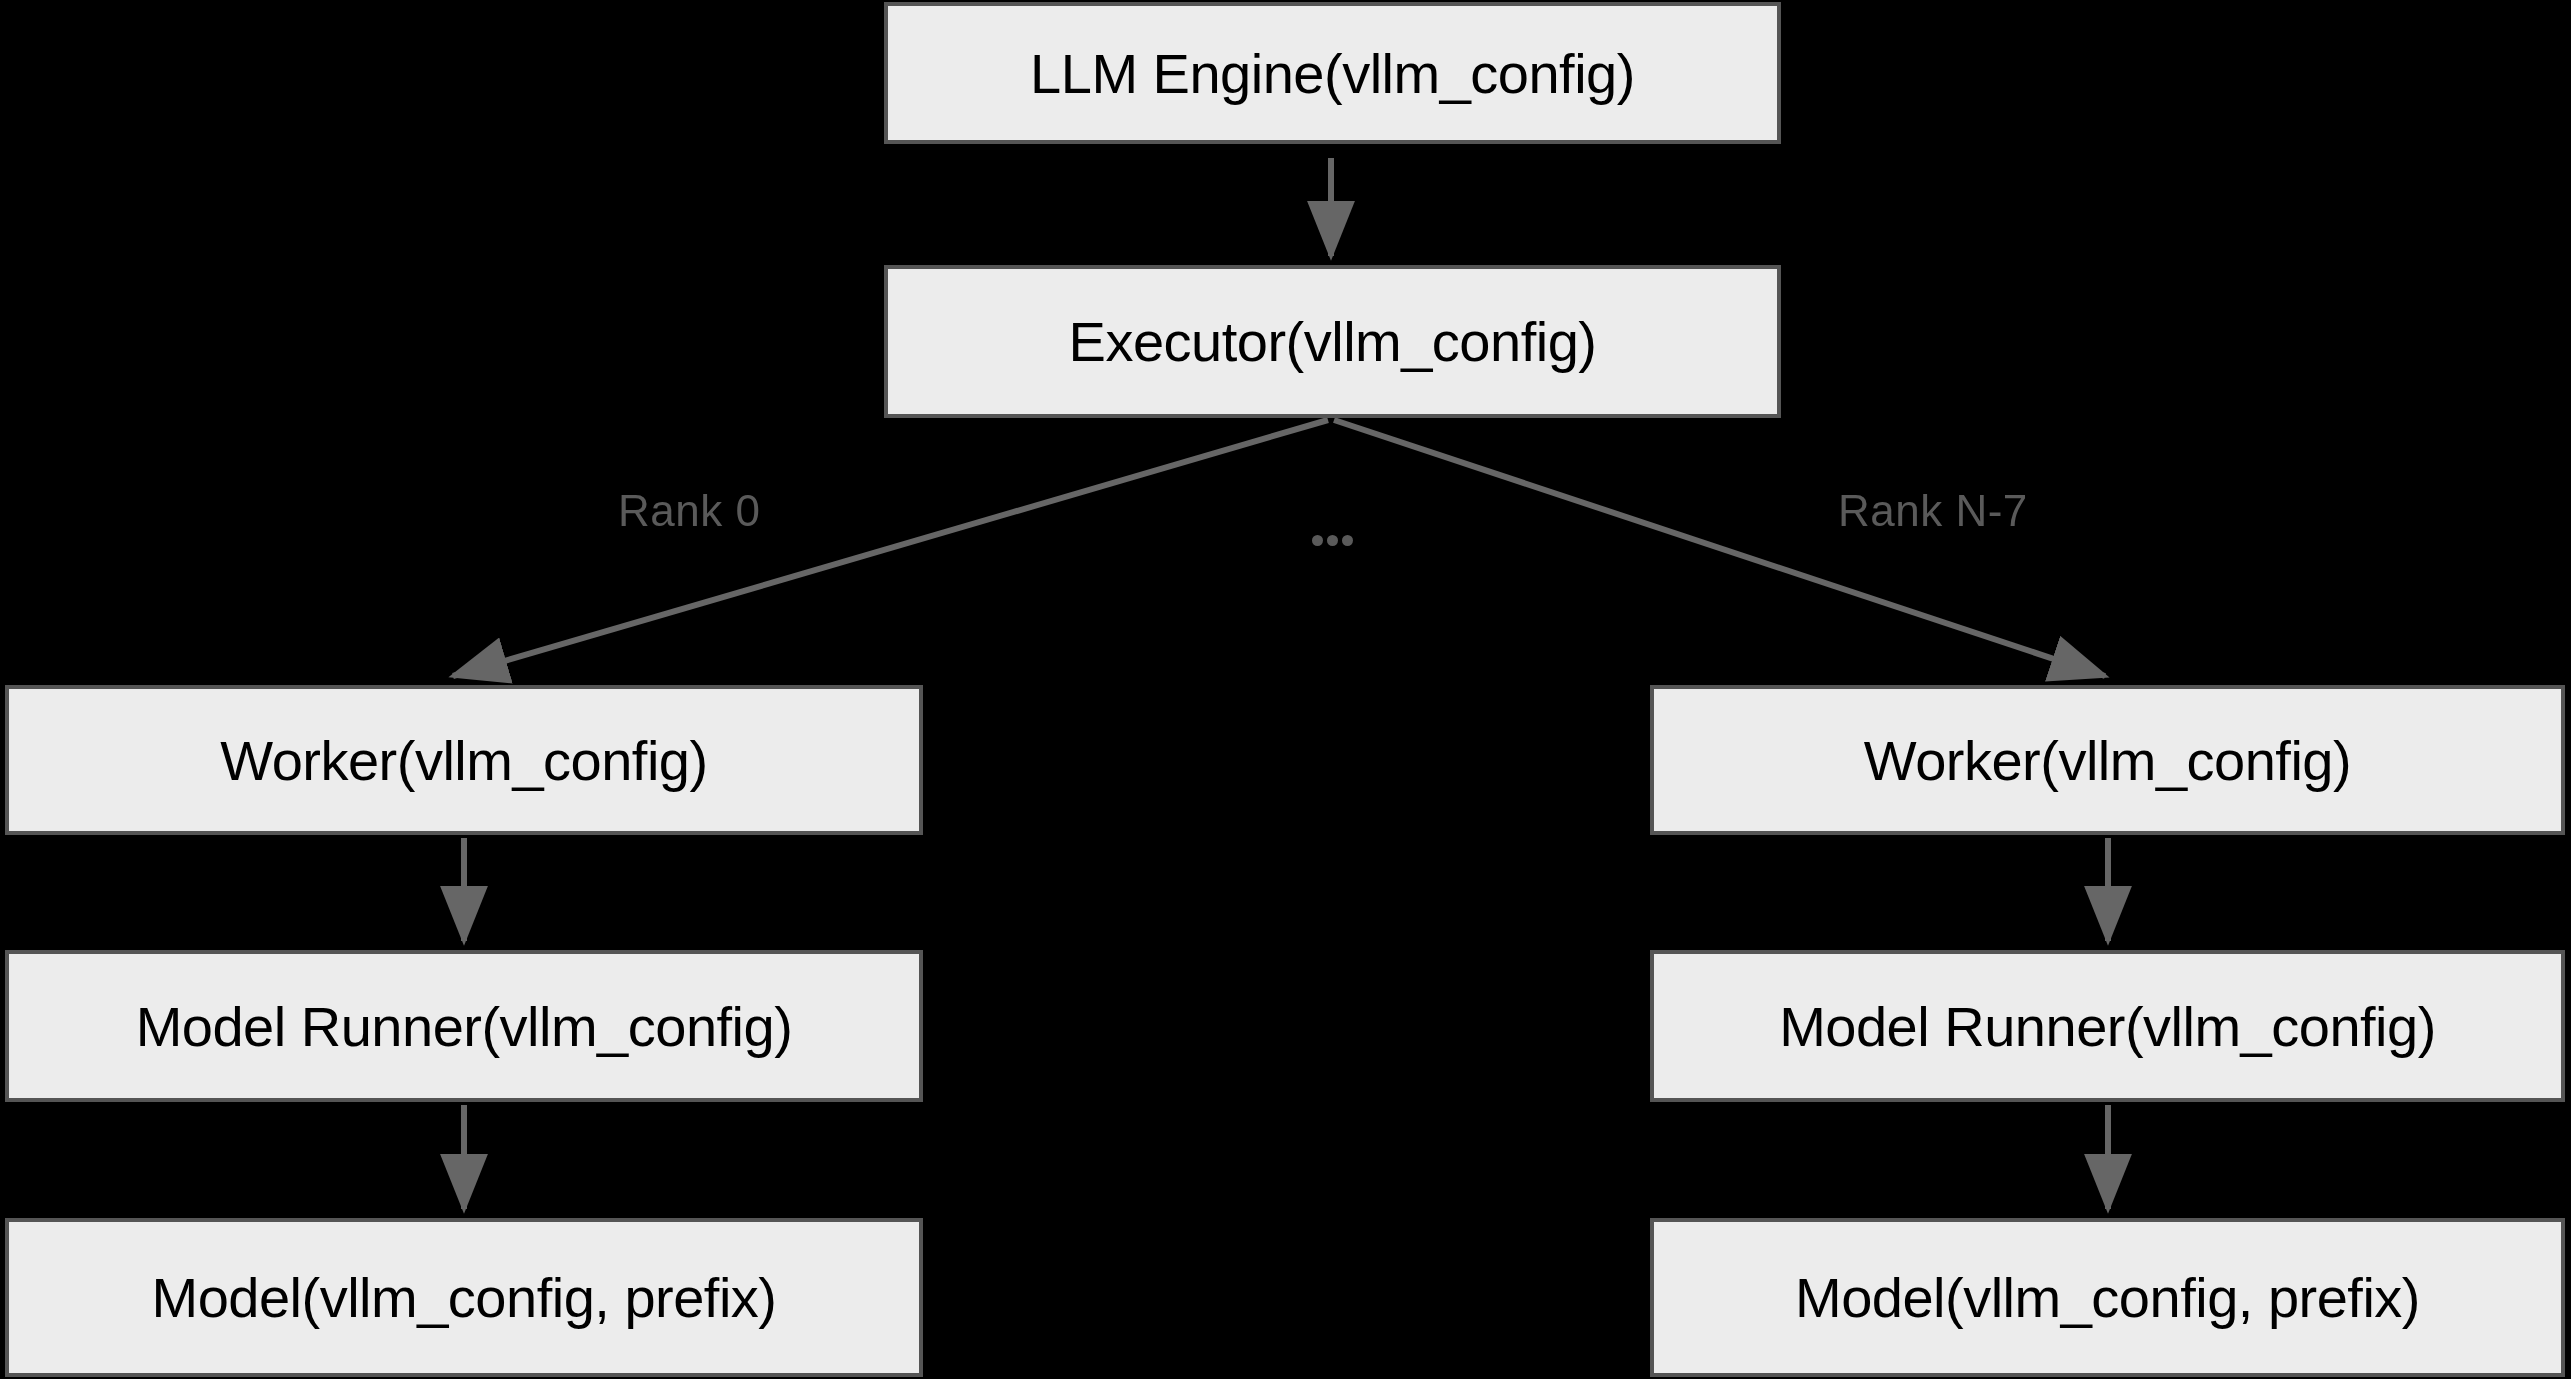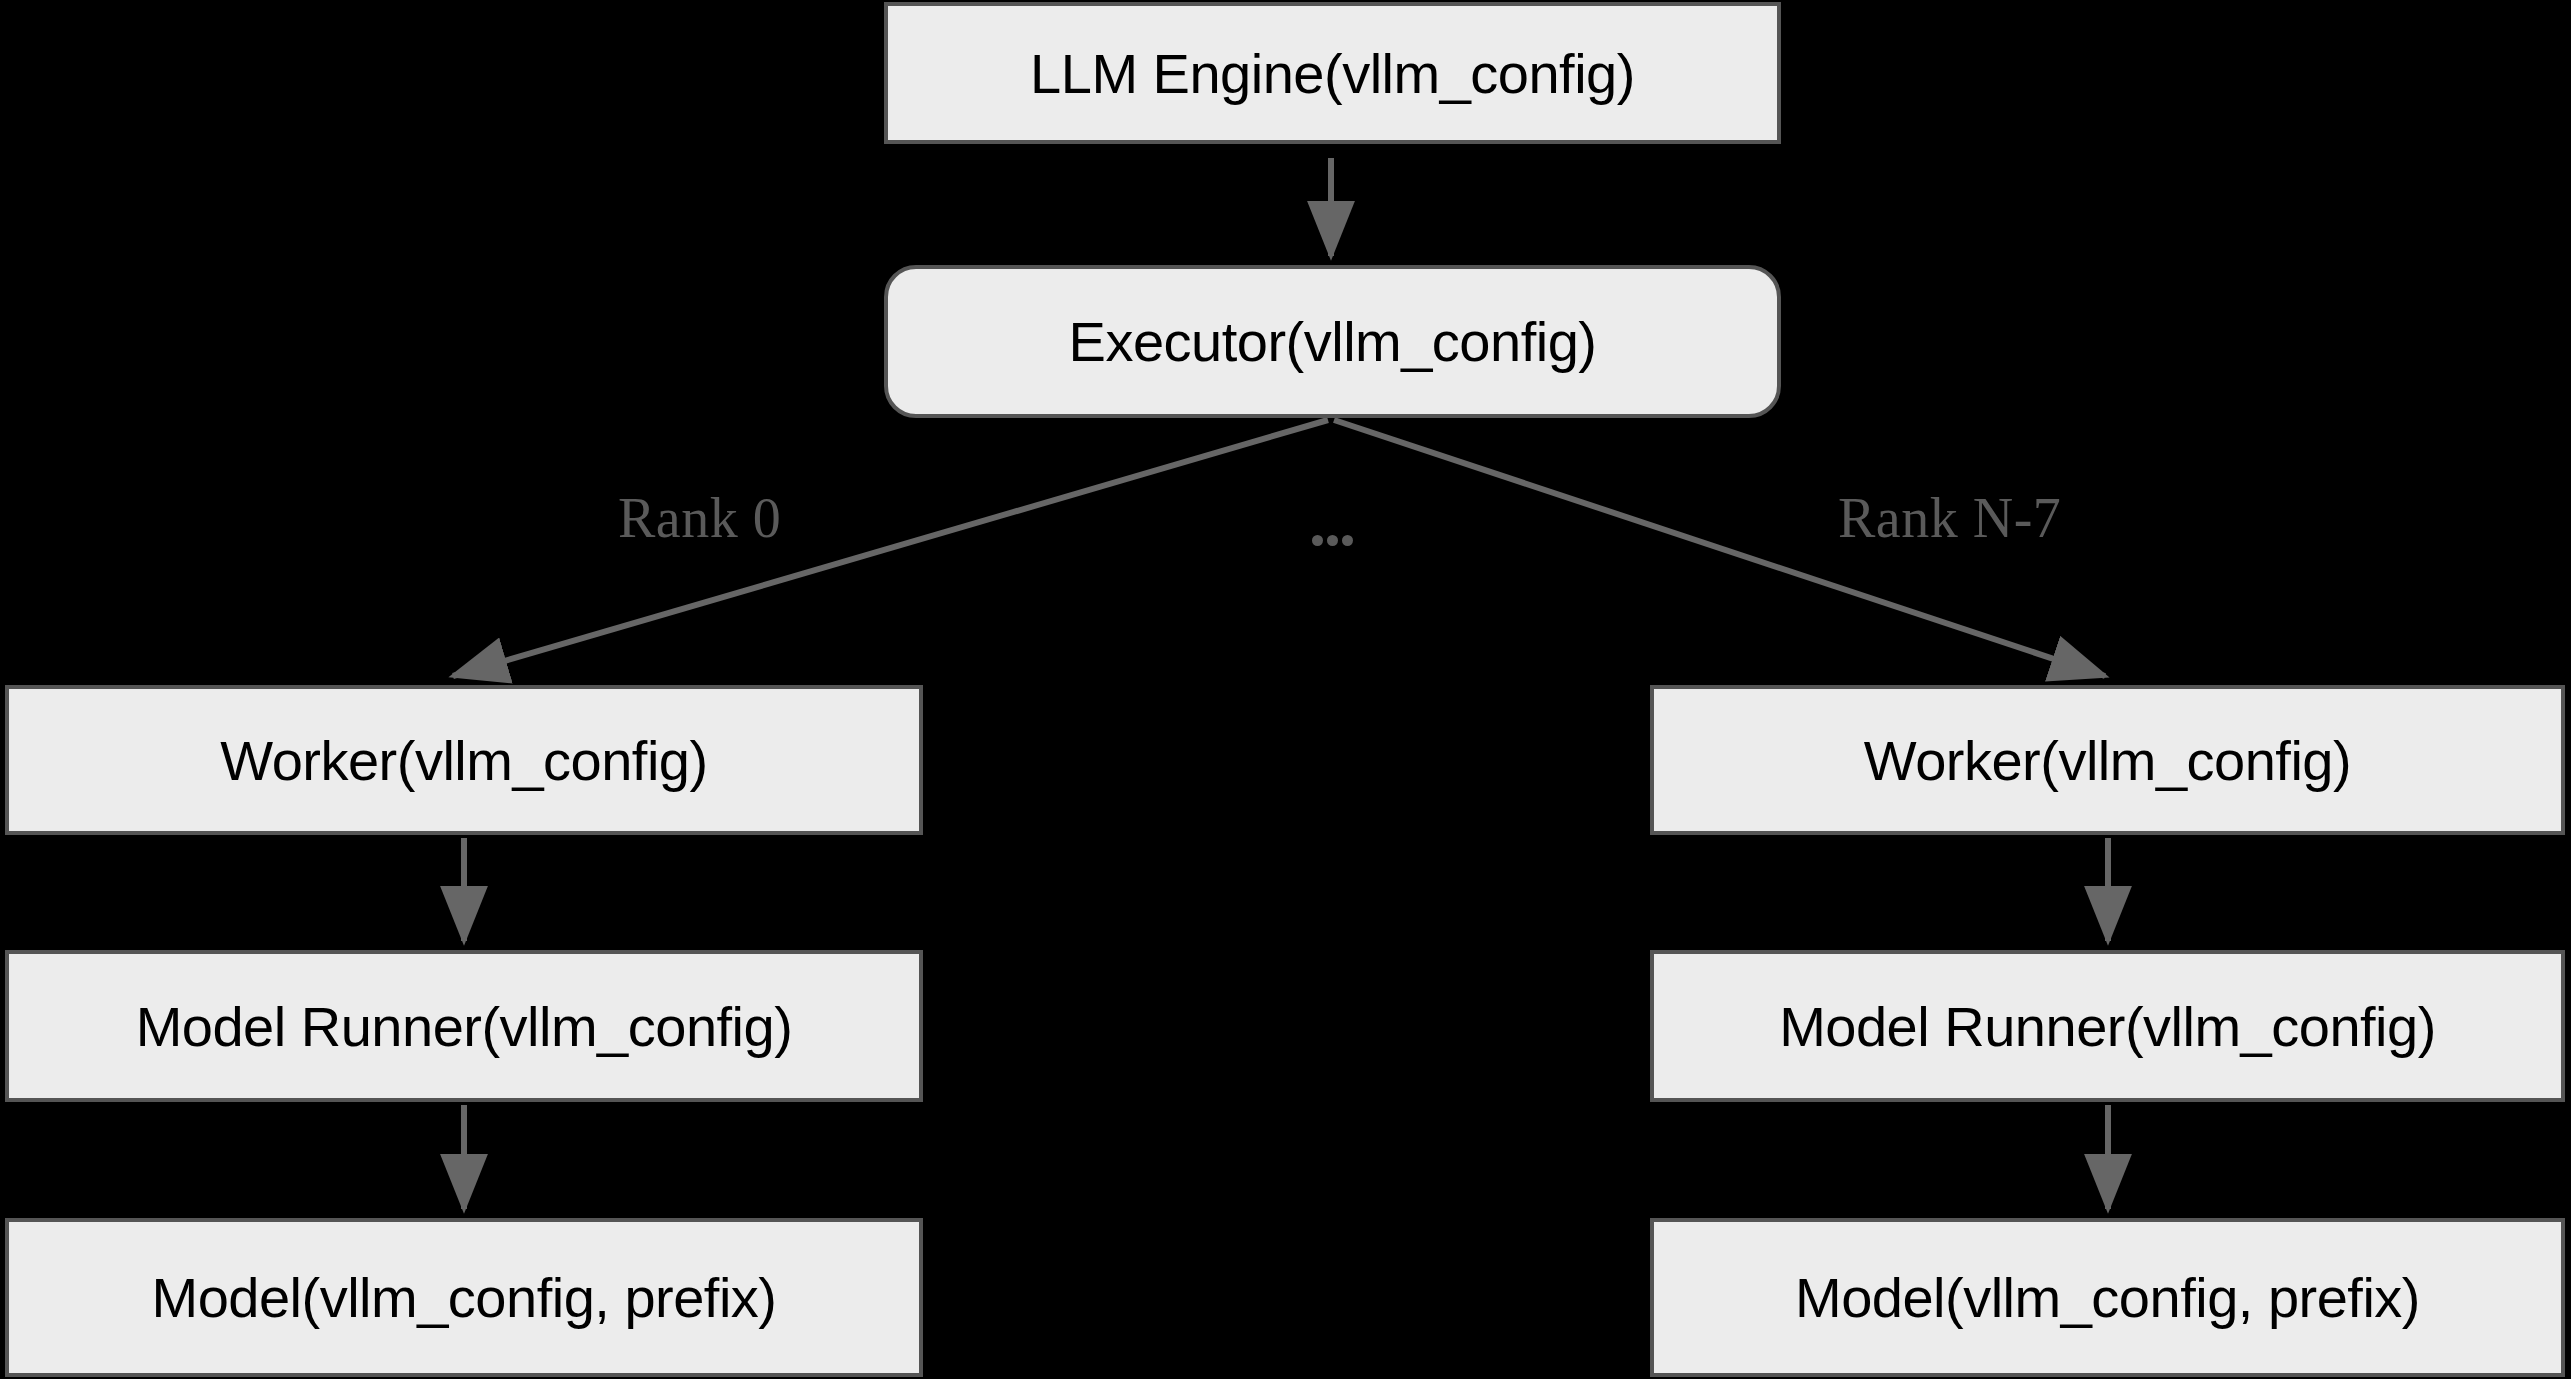--- a/index.html
+++ b/index.html
@@ -27,24 +27,24 @@
     color: #000000;
     font-size: 56px;
     font-weight: 400;
     letter-spacing: -0.5px;
     white-space: nowrap;
     font-family: "Liberation Sans", sans-serif;
   }
   .edge-label {
     position: absolute;
     color: #5a5a5a;
-    font-size: 56px;
+    font-size: 44px;
     font-weight: 400;
     white-space: nowrap;
-    font-family: Liberation Serif, serif;
+    font-family: Liberation Sans, sans-serif;
     letter-spacing: 0.5px;
   }
   .ellipsis-label {
     position: absolute;
     color: #5a5a5a;
     font-size: 56px;
     line-height: 1;
     white-space: nowrap;
     font-family: "Liberation Sans", sans-serif;
   }
@@ -104,21 +104,21 @@
 
     <g>
       <line x1="2108" y1="1105" x2="2108" y2="1209" stroke="#666666" stroke-width="6" marker-end="url(#arrowhead)"></line>
     </g>
   </svg>
 
   <div class="node" style="left:884px; top:2px; width:897px; height:142px;">
     <span>LLM Engine(vllm_config)</span>
   </div>
 
-  <div class="node" style="left:884px; top:265px; width:897px; height:153px;border-radius:32px;">
+  <div class="node" style="left:884px; top:265px; width:897px; height:153px;">
     <span>Executor(vllm_config)</span>
   </div>
 
   <div class="node" style="left:5px; top:685px; width:918px; height:150px;">
     <span>Worker(vllm_config)</span>
   </div>
 
   <div class="node" style="left:5px; top:950px; width:918px; height:152px;">
     <span>Model Runner(vllm_config)</span>
   </div>

